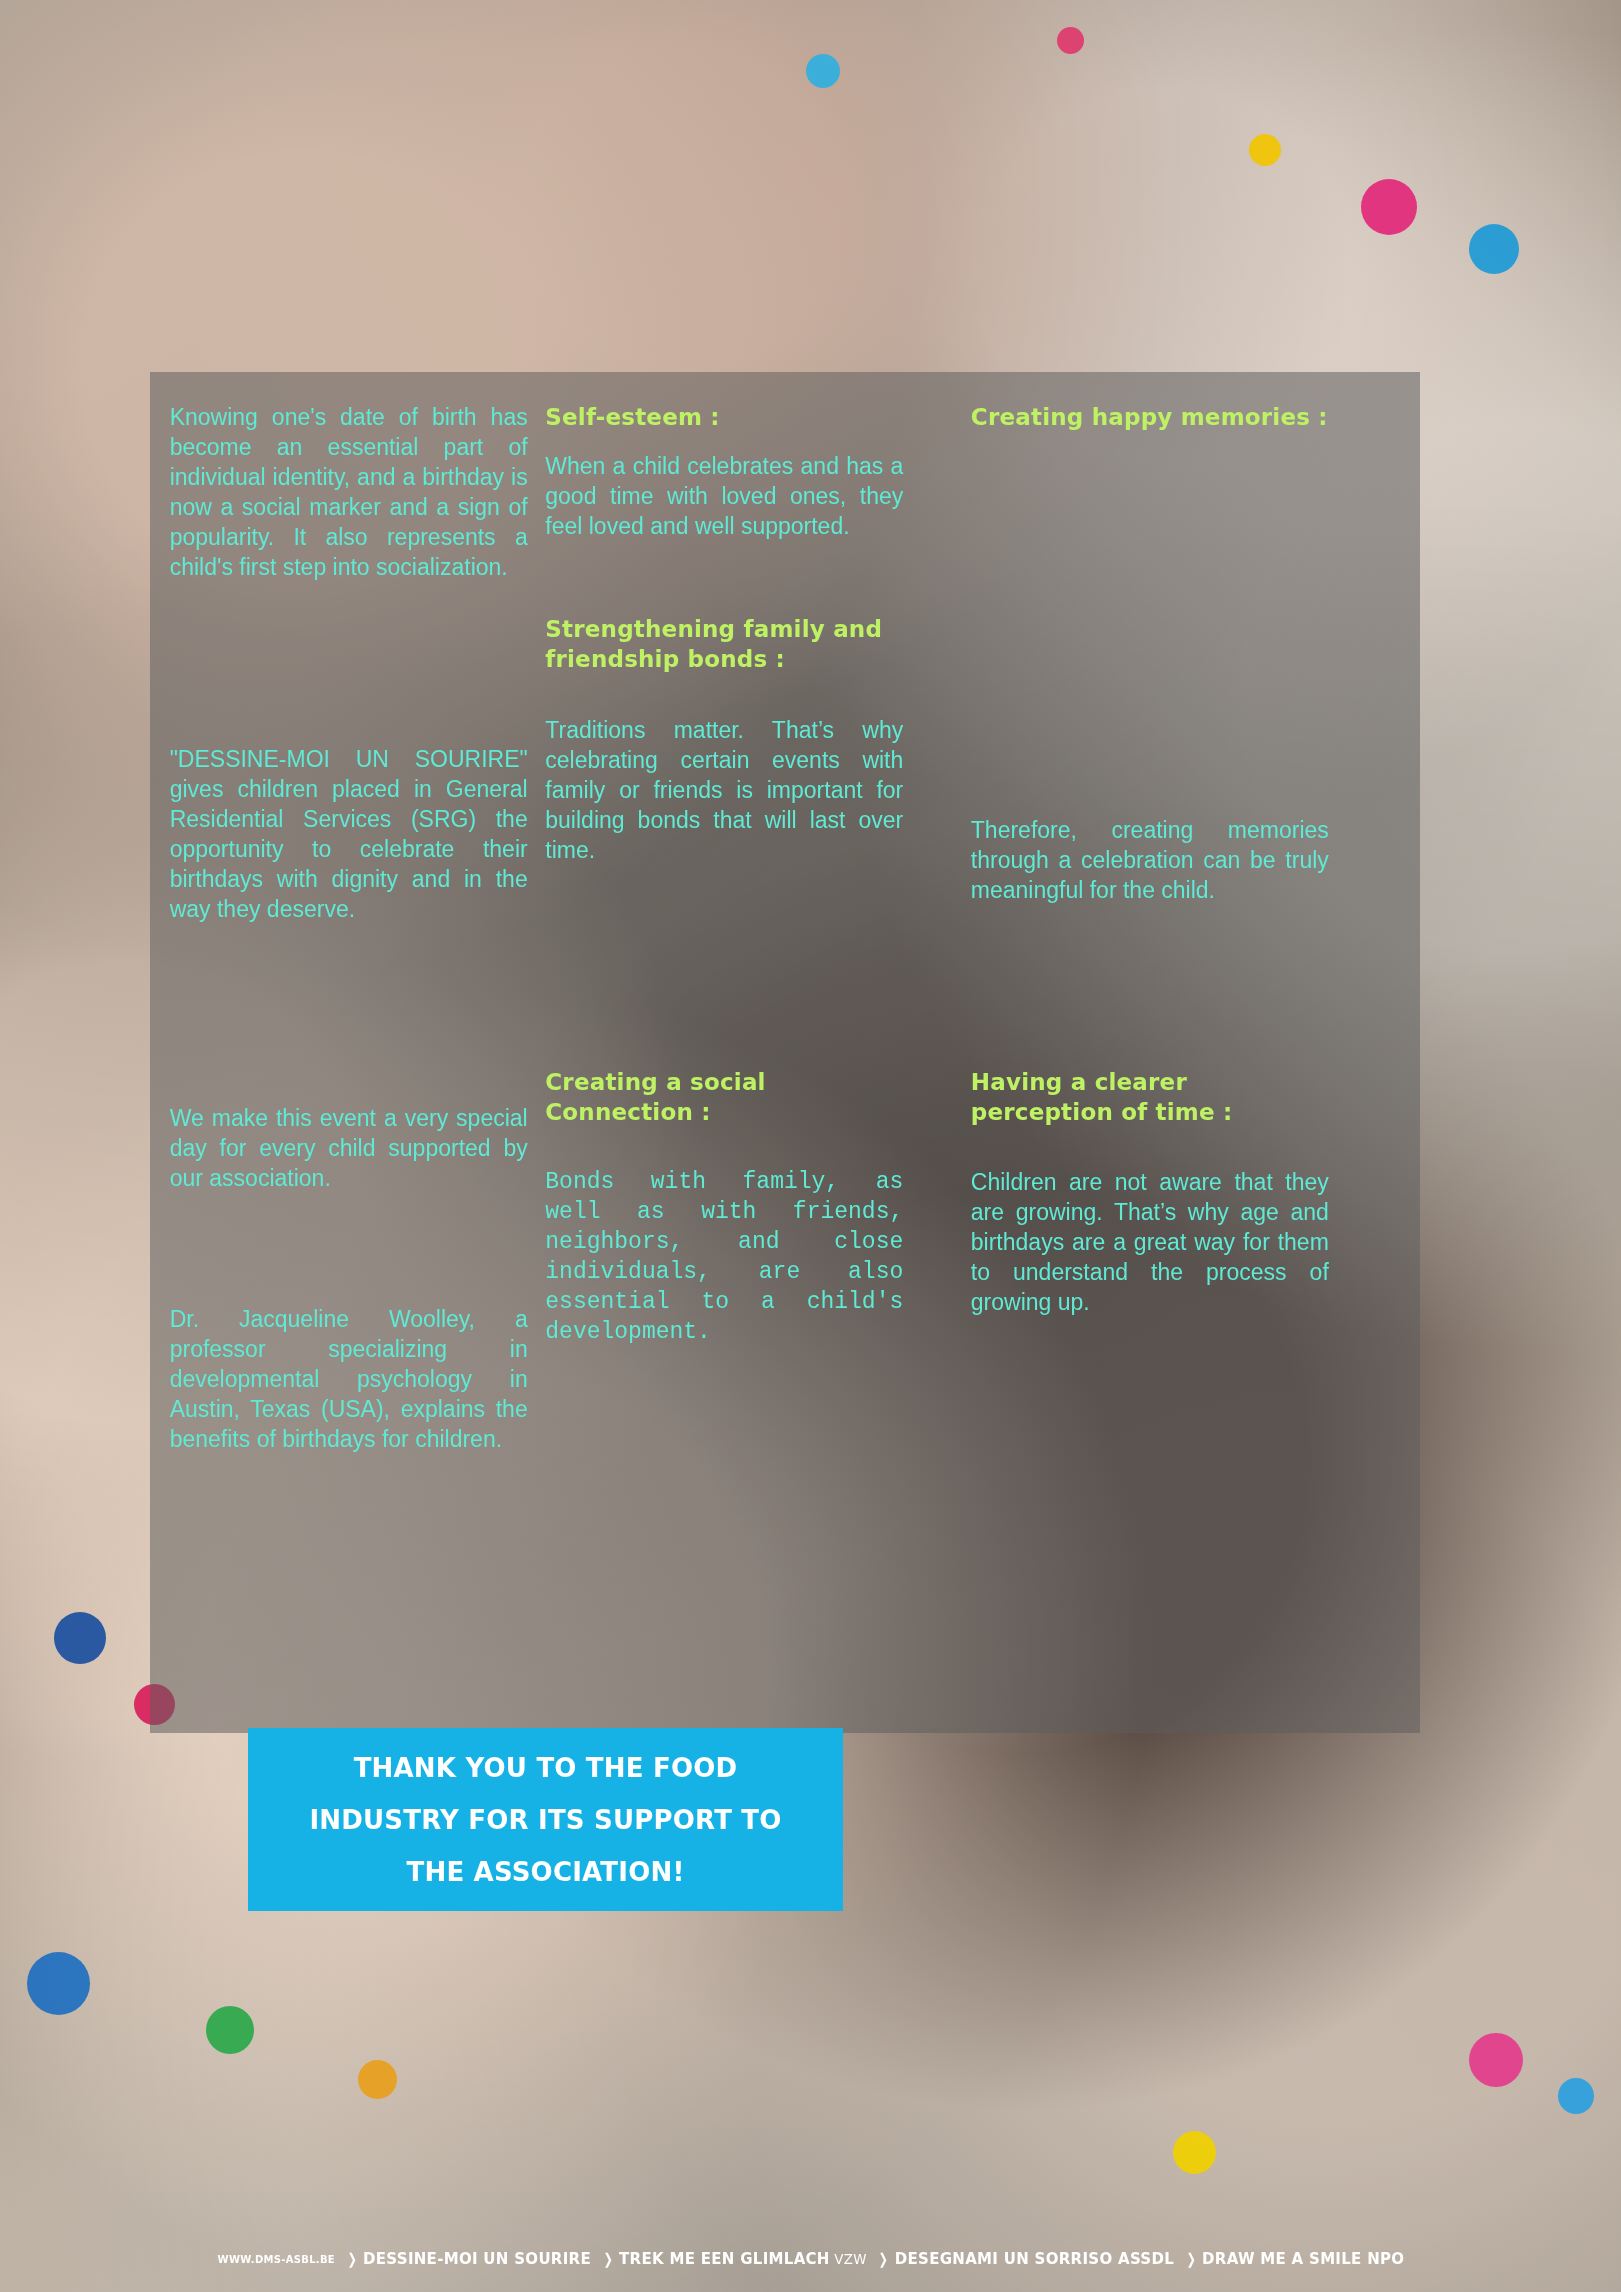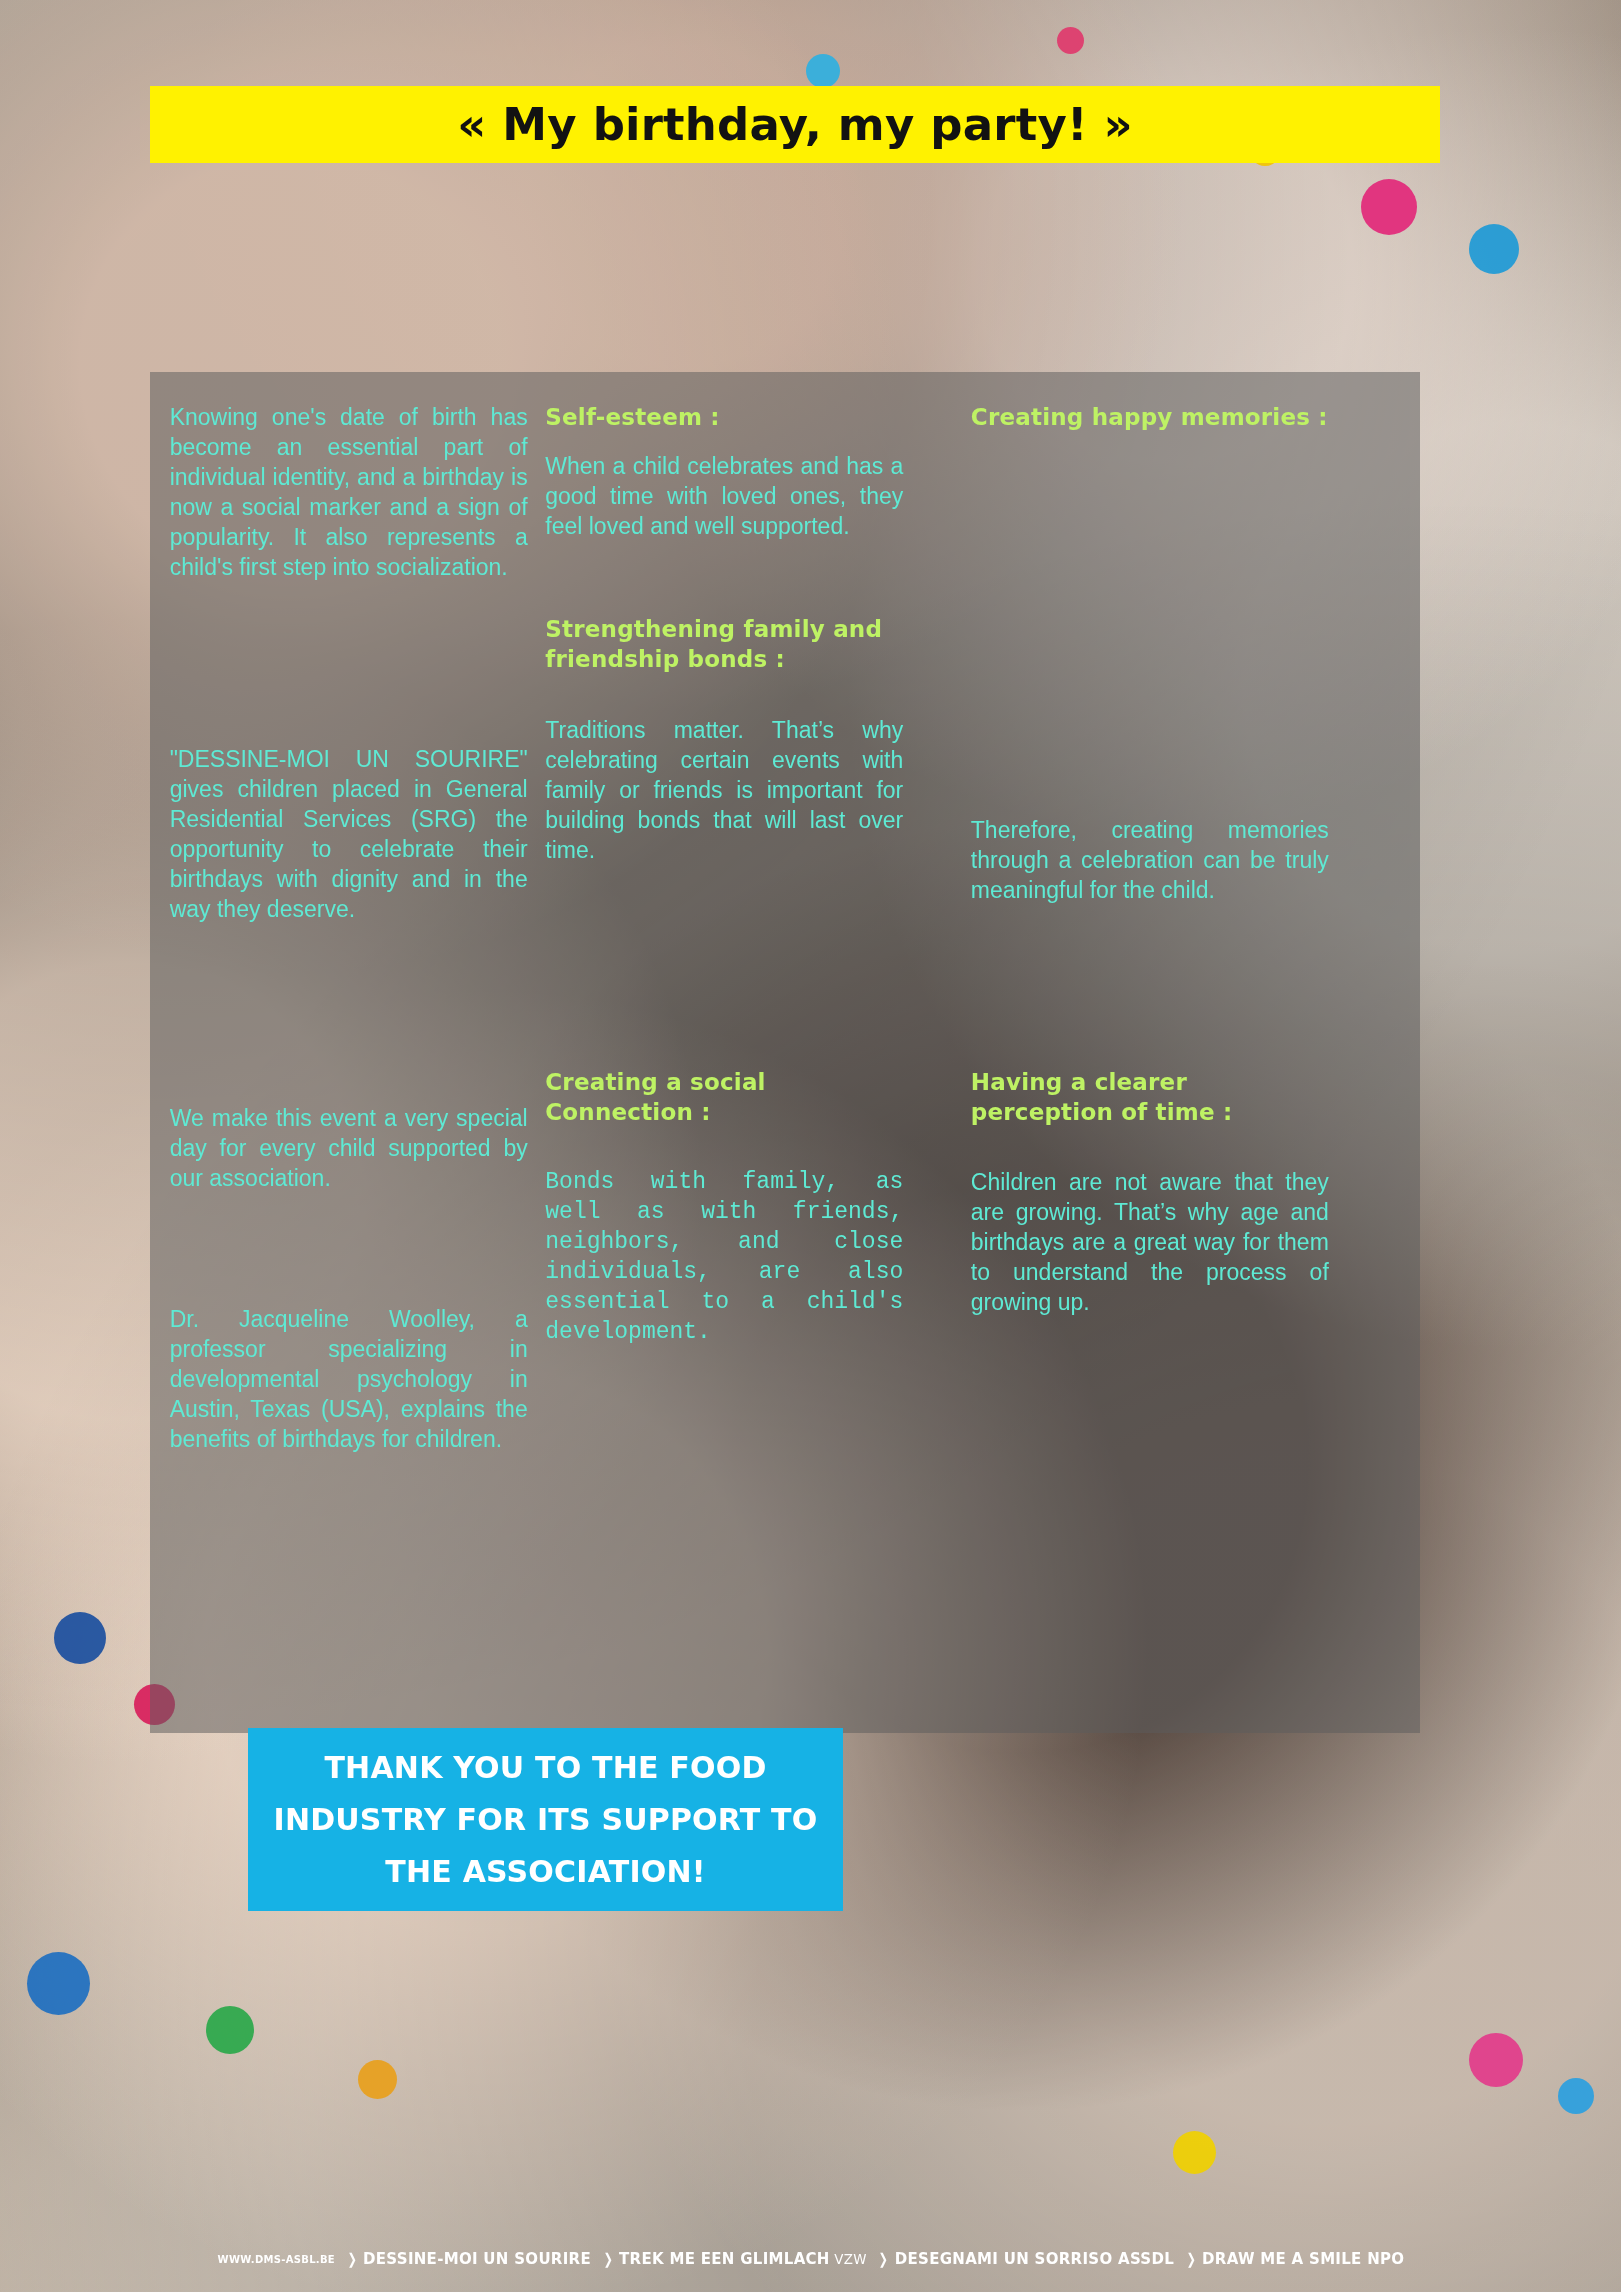--- a/index.html
+++ b/index.html
@@ -139,21 +139,21 @@
     display: flex;
     flex-direction: column;
     align-items: center;
     justify-content: center;
     padding: 5.4px 9px;
   }
   .thanks .line {
     color: #ffffff;
     font-family: "DejaVu Sans", sans-serif;
     font-weight: bold;
-    font-size: 30px;
+    font-size: 26px;
     line-height: 52px;
     text-align: center;
     letter-spacing: 0.2px;
   }
 
   
   .footer {
     position: absolute;
     left: 0;
     right: 0;
@@ -193,23 +193,20 @@
   <div class="confetti" style="left:134px;top:1684px;width:41px;height:41px;background:#d81e5b;"></div>
   <div class="confetti" style="left:27px;top:1952px;width:63px;height:63px;background:#1e6fc0;"></div>
   <div class="confetti" style="left:206px;top:2006px;width:48px;height:48px;background:#2aa84a;"></div>
   <div class="confetti" style="left:358px;top:2060px;width:39px;height:39px;background:#e8a01c;"></div>
   <div class="confetti" style="left:1469px;top:2033px;width:54px;height:54px;background:#e23b8a;"></div>
   <div class="confetti" style="left:1558px;top:2078px;width:36px;height:36px;background:#2b9fe0;"></div>
   <div class="confetti" style="left:1173px;top:2131px;width:43px;height:43px;background:#f0d000;"></div>
   <div class="confetti" style="left:806px;top:54px;width:34px;height:34px;background:#30b0e0;"></div>
   <div class="confetti" style="left:1057px;top:27px;width:27px;height:27px;background:#e03a6d;"></div>
 
-  <div class="title-banner">
-    <div class="title-text">« My birthday, my party! »</div>
-  </div>
 
   <div class="panel">
 
     <div class="col col-1">
       <p class="body-text block c1-b1">Knowing one's date of birth has become an essential part of individual identity, and a birthday is now a social marker and a sign of popularity. It also represents a child's first step into socialization.</p>
       <p class="body-text block c1-b2">"DESSINE-MOI UN SOURIRE" gives children placed in General Residential Services (SRG) the opportunity to celebrate their birthdays with dignity and in the way they deserve.</p>
       <p class="body-text block c1-b3">We make this event a very special day for every child supported by our association.</p>
       <p class="body-text block c1-b4">Dr. Jacqueline Woolley, a professor specializing in developmental psychology in Austin, Texas (USA), explains the benefits of birthdays for children.</p>
     </div>
 

